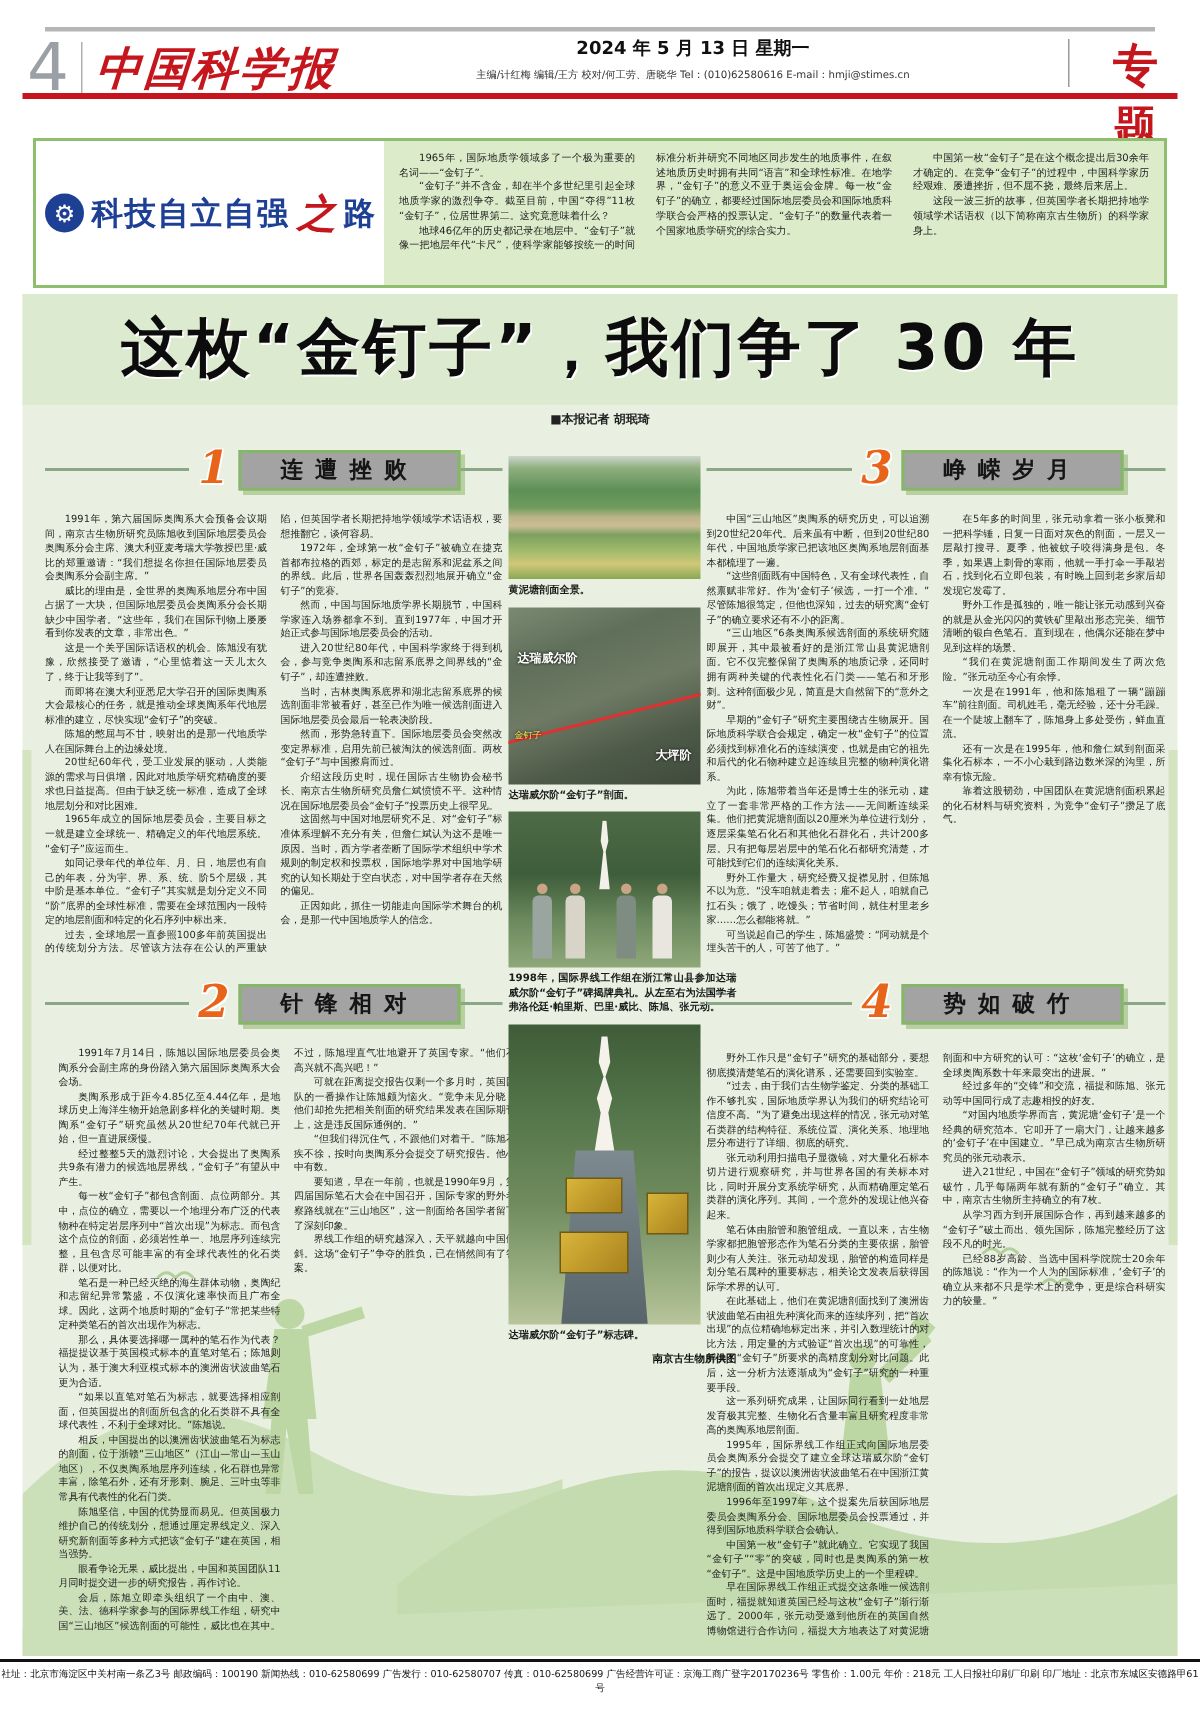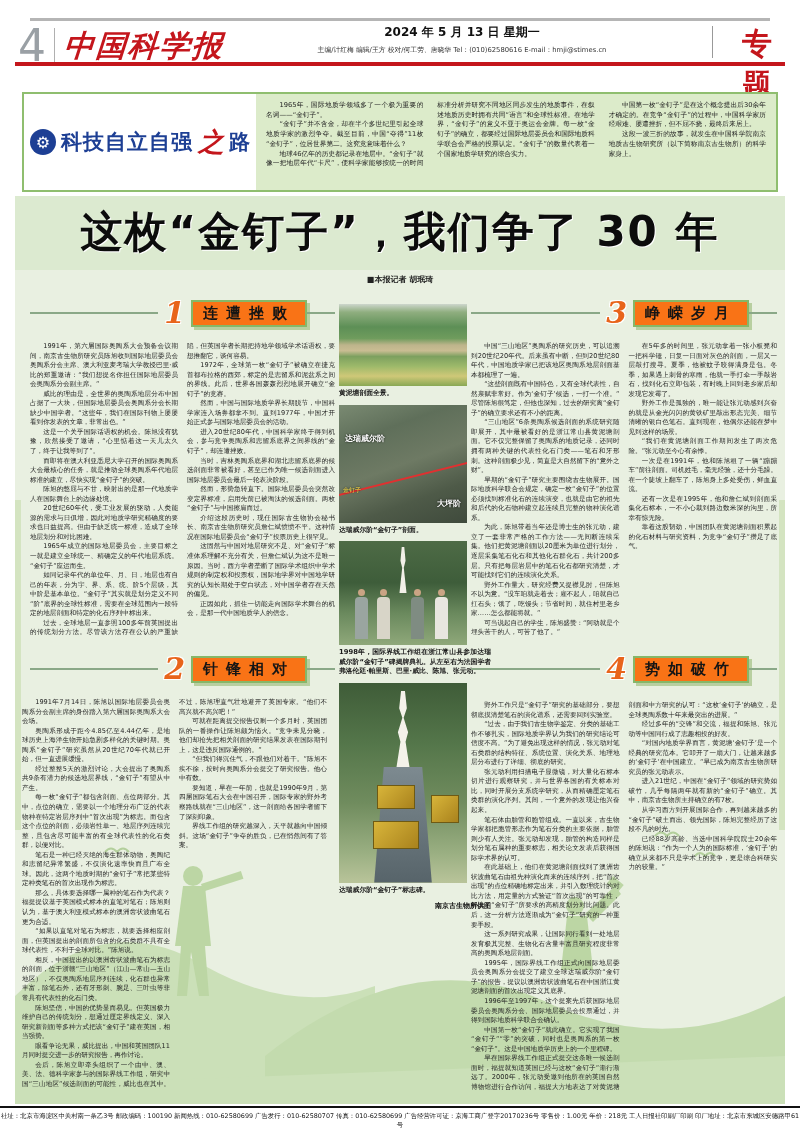--- a/index.html
+++ b/index.html
@@ -34,22 +34,22 @@
   .headline-band{position:absolute;left:0;top:0;width:100%;height:74px;background:#dcead0;}
   .headline{position:absolute;left:0;top:8px;width:100%;text-align:center;font-size:42px;font-weight:900;
             color:#0c0c0c;letter-spacing:2px;text-shadow:1px 1px 0 #ffffff;}
   .byline{position:absolute;left:0;top:78px;width:100%;text-align:center;font-size:8px;font-weight:bold;color:#222;}
   
   .sec-header{position:absolute;display:flex;align-items:center;z-index:2;}
   .sec-line{flex:1;height:2px;background:#8aa887;}
   .sec-num{font-size:30px;font-weight:bold;font-style:italic;color:#e8641b;
            font-family:"DejaVu Serif",serif;margin:0 6px;line-height:1;
            text-shadow:-1px -1px 0 #fff,1px -1px 0 #fff,-1px 1px 0 #fff,1px 1px 0 #fff;}
-  .sec-title{border:2px solid #86b768;background:#f97316;box-shadow:3px 3px 0 #b8cfa0;
-             padding:2px 10px;font-size:15px;font-weight:bold;letter-spacing:8px;color:#151515;white-space:nowrap;}
+  .sec-title{border:2px solid #86b768;background:#a3a3a3;box-shadow:3px 3px 0 #b8cfa0;
+             padding:2px 26px;font-size:15px;font-weight:bold;letter-spacing:8px;color:#151515;white-space:nowrap;}
   
   .body-text{position:absolute;column-count:2;column-gap:9px;column-fill:auto;overflow:hidden;
              font-size:6.6px;line-height:1.45;text-align:justify;color:#1f1f1f;z-index:1;}
   .body-text p{margin:0;text-indent:2em;}
   
   .photo-col{position:absolute;left:324px;top:108px;width:152px;z-index:1;}
   .photo{width:128px;position:relative;overflow:hidden;}
   .caption{font-size:6.8px;font-weight:600;color:#1a1a1a;line-height:1.4;margin:3px 0 6px;text-align:justify;}
   .credit{font-size:7px;font-weight:bold;color:#111;text-align:right;margin:2px 0 0;}
   .ph-landscape{height:82px;background:
@@ -107,21 +107,21 @@
       <span class="logo-main">科技自立自强</span>
       <span class="logo-zhi">之</span>
       <span class="logo-lu">路</span>
     </div>
     <div class="fb-right">
       <div class="fb-text">
           <p>1965年，国际地质学领域多了一个极为重要的名词——“金钉子”。</p>
           <p>“金钉子”并不含金，却在半个多世纪里引起全球地质学家的激烈争夺。截至目前，中国“夺得”11枚“金钉子”，位居世界第二。这究竟意味着什么？</p>
           <p>地球46亿年的历史都记录在地层中。“金钉子”就像一把地层年代“卡尺”，使科学家能够按统一的时间标准分析并研究不同地区同步发生的地质事件，在叙述地质历史时拥有共同“语言”和全球性标准。在地学界，“金钉子”的意义不亚于奥运会金牌。每一枚“金钉子”的确立，都要经过国际地层委员会和国际地质科学联合会严格的投票认定。“金钉子”的数量代表着一个国家地质学研究的综合实力。</p>
           <p>中国第一枚“金钉子”是在这个概念提出后30余年才确定的。在竞争“金钉子”的过程中，中国科学家历经艰难、屡遭挫折，但不屈不挠，最终后来居上。</p>
-          <p>这段一波三折的故事，就发生在中国科学院南京地质古生物研究所（以下简称南京古生物所）的科学家身上。</p>
+          <p>这段一波三折的故事，但英国学者长期把持地学领域学术话语权（以下简称南京古生物所）的科学家身上。</p>
         </div>
     </div>
   </div>
 
   <div class="main">
     <div class="headline-band"></div>
     <div class="headline">这枚“金钉子”，我们争了 30 年</div>
     <div class="byline">■本报记者 胡珉琦</div>
 
     <svg class="silhouette" viewBox="0 0 770 348" preserveAspectRatio="none">
@@ -168,21 +168,21 @@
         <p>这固然与中国对地层研究不足、对“金钉子”标准体系理解不充分有关，但詹仁斌认为这不是唯一原因。当时，西方学者垄断了国际学术组织中学术规则的制定权和投票权，国际地学界对中国地学研究的认知长期处于空白状态，对中国学者存在天然的偏见。</p>
         <p>正因如此，抓住一切能走向国际学术舞台的机会，是那一代中国地质学人的信念。</p>
       </div>
 
     <div class="sec-header" style="left:15px;top:458px;width:305px;">
       <div class="sec-line"></div>
       <span class="sec-num">2</span>
       <span class="sec-title">针锋相对</span>
       <div class="sec-line" style="max-width:28px;"></div>
     </div>
-    <div class="body-text" style="left:7px;top:502px;width:305px;height:396px;">
+    <div class="body-text" style="left:24px;top:502px;width:305px;height:396px;">
         <p>1991年7月14日，陈旭以国际地层委员会奥陶系分会副主席的身份踏入第六届国际奥陶系大会会场。</p>
         <p>奥陶系形成于距今4.85亿至4.44亿年，是地球历史上海洋生物开始急剧多样化的关键时期。奥陶系“金钉子”研究虽然从20世纪70年代就已开始，但一直进展缓慢。</p>
         <p>经过整整5天的激烈讨论，大会提出了奥陶系共9条有潜力的候选地层界线，“金钉子”有望从中产生。</p>
         <p>每一枚“金钉子”都包含剖面、点位两部分。其中，点位的确立，需要以一个地理分布广泛的代表物种在特定岩层序列中“首次出现”为标志。而包含这个点位的剖面，必须岩性单一、地层序列连续完整，且包含尽可能丰富的有全球代表性的化石类群，以便对比。</p>
         <p>笔石是一种已经灭绝的海生群体动物，奥陶纪和志留纪异常繁盛，不仅演化速率快而且广布全球。因此，这两个地质时期的“金钉子”常把某些特定种类笔石的首次出现作为标志。</p>
         <p>那么，具体要选择哪一属种的笔石作为代表？福提提议基于英国模式标本的直笔对笔石；陈旭则认为，基于澳大利亚模式标本的澳洲齿状波曲笔石更为合适。</p>
         <p>“如果以直笔对笔石为标志，就要选择相应剖面，但英国提出的剖面所包含的化石类群不具有全球代表性，不利于全球对比。”陈旭说。</p>
         <p>相反，中国提出的以澳洲齿状波曲笔石为标志的剖面，位于浙赣“三山地区”（江山—常山—玉山地区），不仅奥陶系地层序列连续，化石群也异常丰富，除笔石外，还有牙形刺、腕足、三叶虫等非常具有代表性的化石门类。</p>
         <p>陈旭坚信，中国的优势显而易见。但英国极力维护自己的传统划分，想通过厘定界线定义、深入研究新剖面等多种方式把该“金钉子”建在英国，相当强势。</p>
         <p>眼看争论无果，威比提出，中国和英国团队11月同时提交进一步的研究报告，再作讨论。</p>

